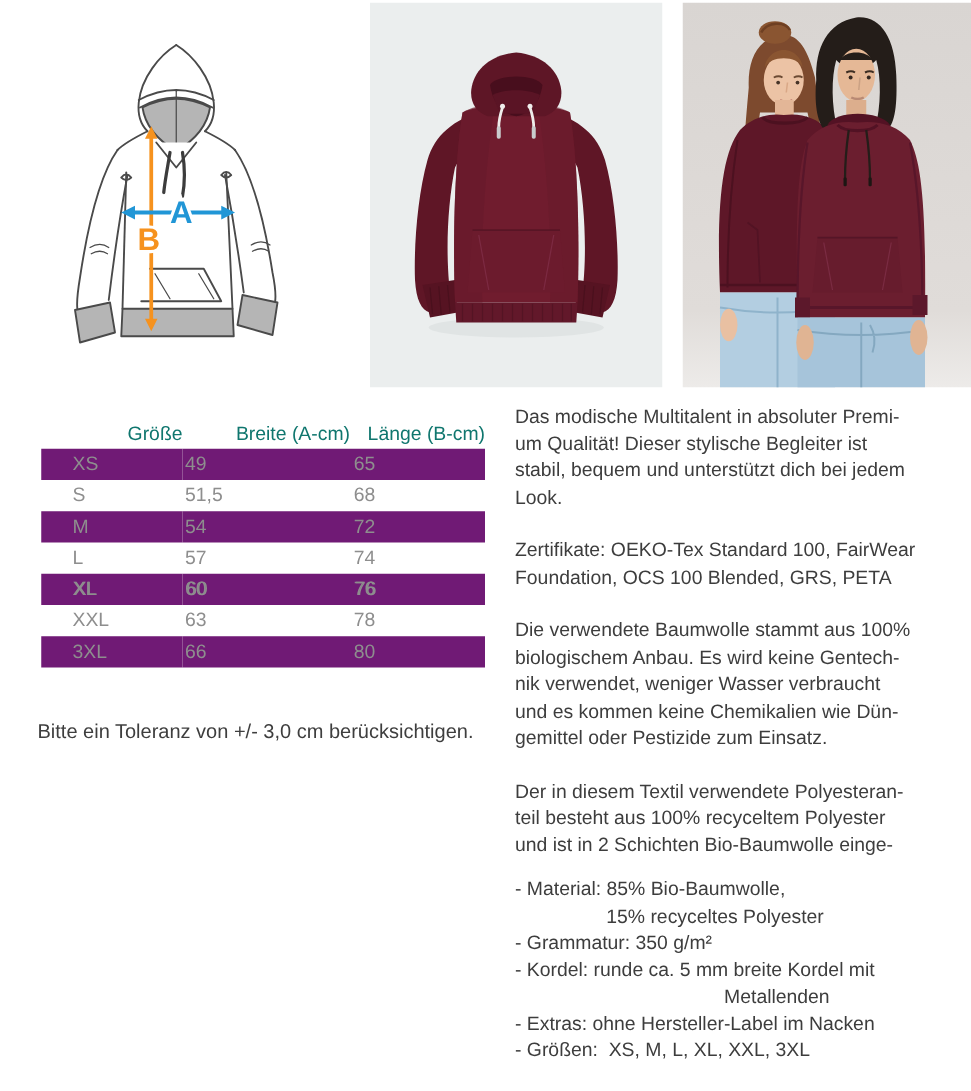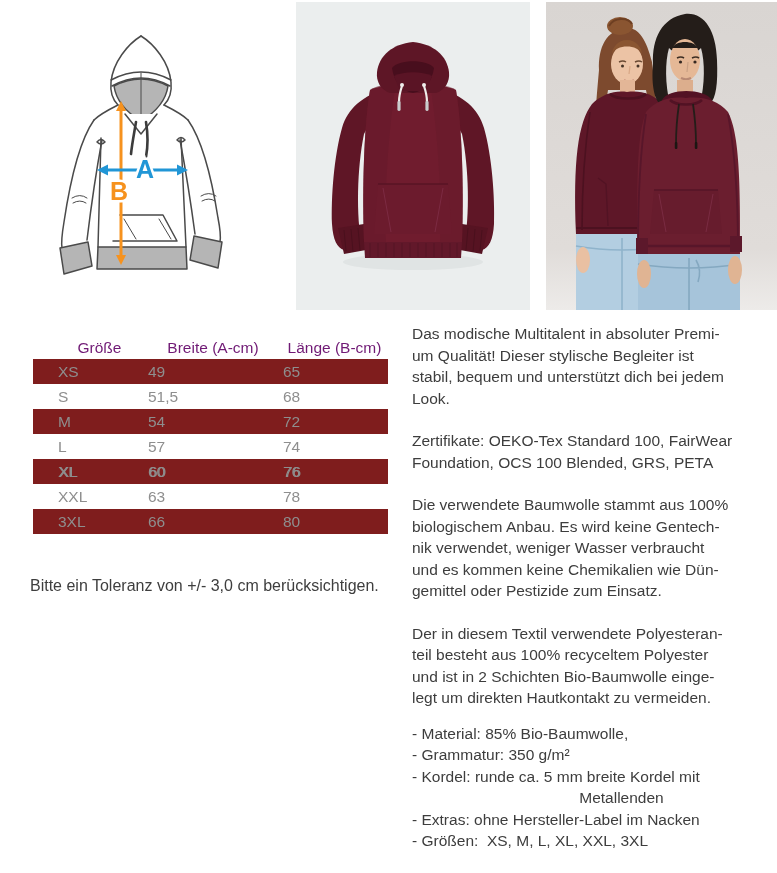--- a/index.html
+++ b/index.html
@@ -10,28 +10,28 @@
   .img-box{position:absolute;}
   .img-box svg{display:block;width:100%;height:100%;}
   #diagram-box{left:40px;top:22px;width:225px;height:278px;}
   #flat-box{left:296px;top:2px;width:234px;height:308px;}
   #models-box{left:546px;top:2px;width:231px;height:308px;}
 
   
   .size-table{position:absolute;left:33px;top:336px;width:355px;border-collapse:collapse;table-layout:fixed;
               font-size:15.5px;color:#8e8e8e;}
   .size-table col.c1{width:113px;} .size-table col.c2{width:134px;} .size-table col.c3{width:108px;}
-  .size-table th{font-weight:400;text-align:center;height:23px;padding:0;color:#701a75;}
+  .size-table th{font-weight:400;text-align:right;height:23px;padding:0;color:#0f766e;}
   .size-table td{height:25px;padding:0;}
   .size-table th:nth-child(1){padding-left:20px;}
   .size-table th:nth-child(3){padding-left:1px;}
   .size-table td:nth-child(1){padding-left:25px;}
   .size-table td:nth-child(2){padding-left:2px;}
   .size-table td:nth-child(3){padding-left:3px;}
-  .size-table tr.stripe{background:#7f1d1d;}
+  .size-table tr.stripe{background:#701a75;}
   .size-table tr.artifact td{text-shadow:0.9px 0 0 #8e8e8e;}
 
   .tolerance{position:absolute;left:30px;top:577px;font-size:16px;color:#3e3e3e;}
 
   
   .description{position:absolute;left:412px;top:323px;width:365px;font-size:15.5px;line-height:21.5px;color:#3d3d3d;}
   .description .para{margin:0 11px 21px 0;}
   .description .para.tight{margin-bottom:14px;}
   .description .line{white-space:pre-wrap;}
   .spec-indent-1{padding-left:73px;}
@@ -284,24 +284,24 @@
       <div class="line">Die verwendete Baumwolle stammt aus 100%</div>
       <div class="line">biologischem Anbau. Es wird keine Gentech-</div>
       <div class="line">nik verwendet, weniger Wasser verbraucht</div>
       <div class="line">und es kommen keine Chemikalien wie Dün-</div>
       <div class="line">gemittel oder Pestizide zum Einsatz.</div>
     </div>
     <div class="para tight">
       <div class="line">Der in diesem Textil verwendete Polyesteran-</div>
       <div class="line">teil besteht aus 100% recyceltem Polyester</div>
       <div class="line">und ist in 2 Schichten Bio-Baumwolle einge-</div>
-      <div class="line">legt um direkten Hautkontakt zu vermeiden.</div>
     </div>
     <div class="para">
       <div class="line">- Material: 85% Bio-Baumwolle,</div>
+      <div class="line spec-indent-1">15% recyceltes Polyester</div>
       <div class="line">- Grammatur: 350 g/m²</div>
       <div class="line">- Kordel: runde ca. 5 mm breite Kordel mit</div>
       <div class="line spec-indent-2">Metallenden</div>
       <div class="line">- Extras: ohne Hersteller-Label im Nacken</div>
       <div class="line">- Größen:  XS, M, L, XL, XXL, 3XL</div>
     </div>
   </div>
 
 </div>
 

